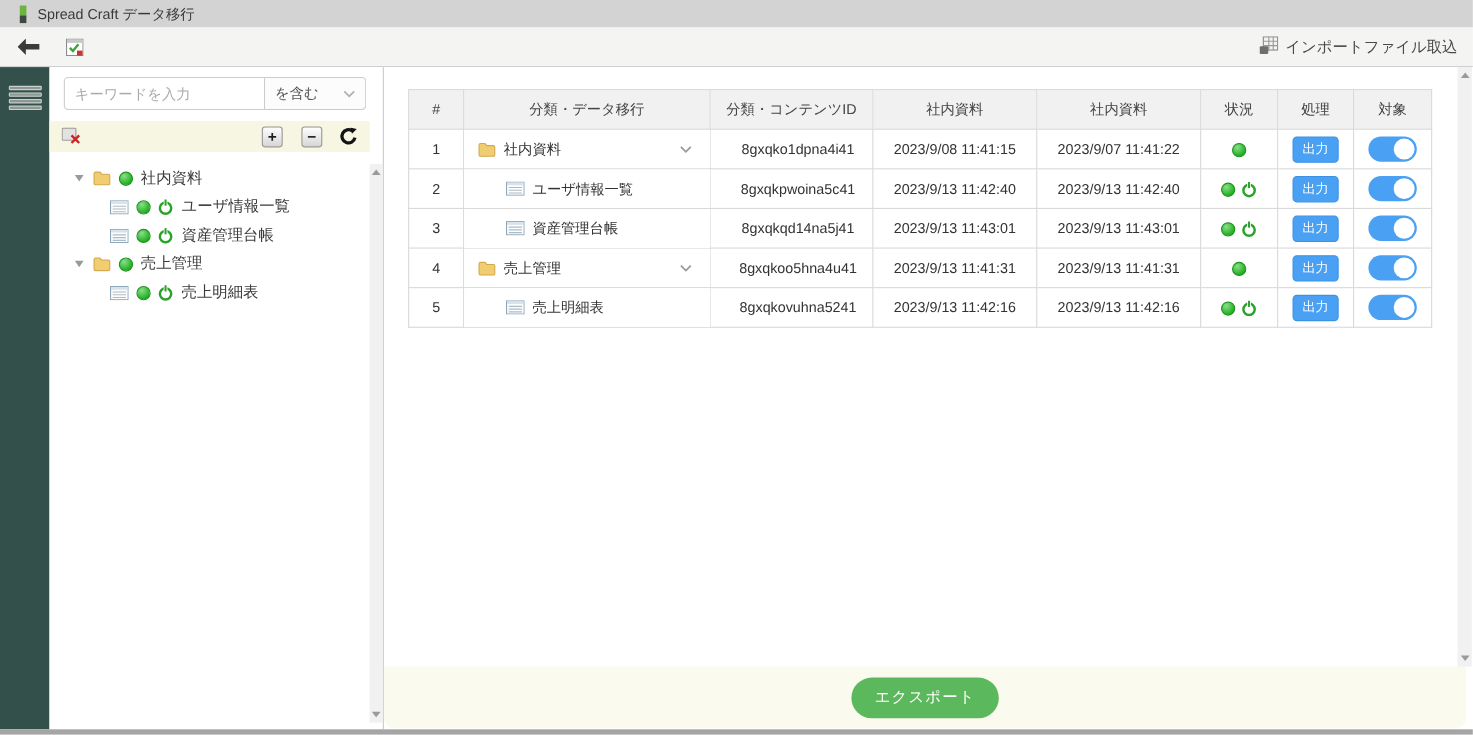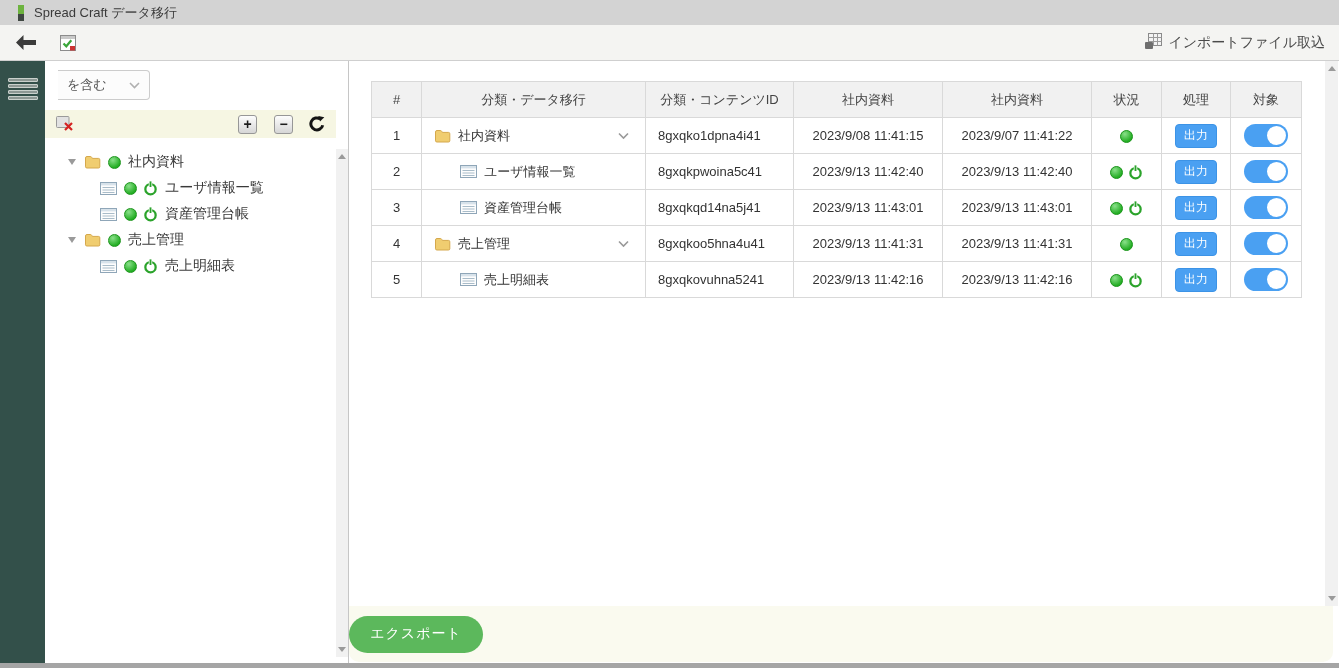--- a/index.html
+++ b/index.html
@@ -59,28 +59,28 @@
   .main { position:absolute; left:349px; top:61px; right:0; bottom:5px; background:#fff; }
   table.grid { position:absolute; left:22px; top:20px; border-collapse:collapse; table-layout:fixed; }
   .grid th, .grid td { border:1px solid #d9d9d9; height:36px; font-size:13px; overflow:hidden; }
   .grid th { background:#f1f1f1; font-weight:normal; color:#444; text-align:center; }
   .grid td { color:#333; text-align:center; background:#fff; }
   td.name-cell { text-align:left; position:relative; }
   .name-inner { display:flex; align-items:center; padding-left:12px; }
   tr.content .name-inner { padding-left:38px; }
   .name-inner .lbl { margin-left:7px; white-space:nowrap; }
   .row-chevron { position:absolute; right:16px; top:50%; transform:translateY(-50%); display:flex; }
-  td.id-cell { text-align:left; padding-left:12px; }
+  td.id-cell { text-align:center; padding-left:12px; }
   .status-wrap { display:inline-flex; align-items:center; gap:5px; vertical-align:middle; }
   .out-btn { min-width:40px; height:24px; background:#4aa0f2; border:1px solid #3c93e6; border-radius:4px; color:#fff; font-size:12px; padding:0 8px; cursor:pointer; font-family:"Liberation Sans",sans-serif; }
   .toggle { width:44px; height:23px; background:#4aa0f2; border-radius:12px; position:relative; display:inline-block; vertical-align:middle; cursor:pointer; }
   .toggle .knob { position:absolute; right:2px; top:2px; width:19px; height:19px; background:#fff; border-radius:50%; }
 
   
-  .footer { position:absolute; left:0; right:6px; bottom:1px; height:56px; background:#fafaef; border-radius:0 0 10px 10px; display:flex; align-items:center; justify-content:flex-start; }
+  .footer { position:absolute; left:0; right:6px; bottom:1px; height:56px; background:#fafaef; border-radius:0 0 10px 10px; display:flex; align-items:center; justify-content:center; }
   .export-btn { width:134px; height:37px; background:#5cb85c; border:none; border-radius:19px; color:#fff; font-size:14px; cursor:pointer; font-family:"Liberation Sans",sans-serif; letter-spacing:1px; }
 
   .bottomstrip { position:absolute; left:0; bottom:0; width:100%; height:5px; background:#a5a5a5; }
 </style>
 </head>
 <body>
 
 <div class="titlebar">
   <div class="logo">
       <div class="t"></div>
@@ -122,20 +122,21 @@
   <div class="hamburger">
       <i></i>
       <i></i>
       <i></i>
       <i></i>
     </div>
 </div>
 
 <div class="treepanel">
   <div class="searchrow">
+    <input class="search-input" type="text" placeholder="キーワードを入力" style="">
     <div class="filter-select">
       <span>を含む</span>
       <svg width="11" height="7" viewBox="0 0 11 7">
           <path d="M1 1 L5.5 5.5 L10 1" stroke="#b0b0b0" stroke-width="1.6" fill="none"></path>
         </svg>
     </div>
   </div>
   <div class="treebar">
     <span class="clear-icon">
       <svg width="18" height="16" viewBox="0 0 18 16">

